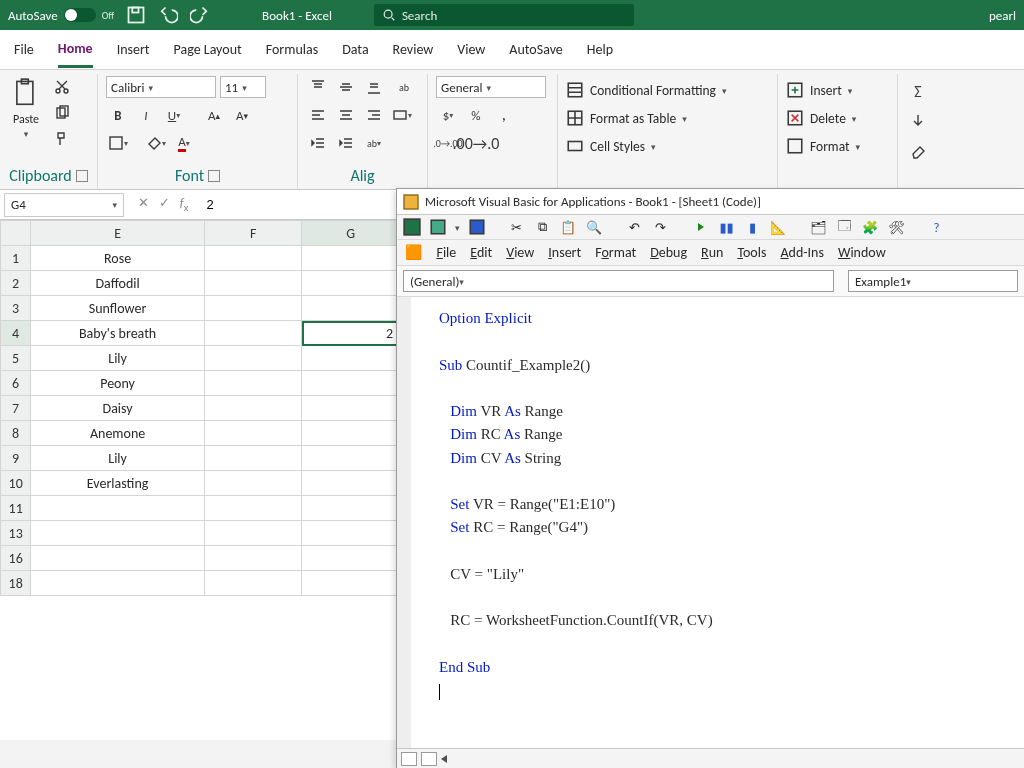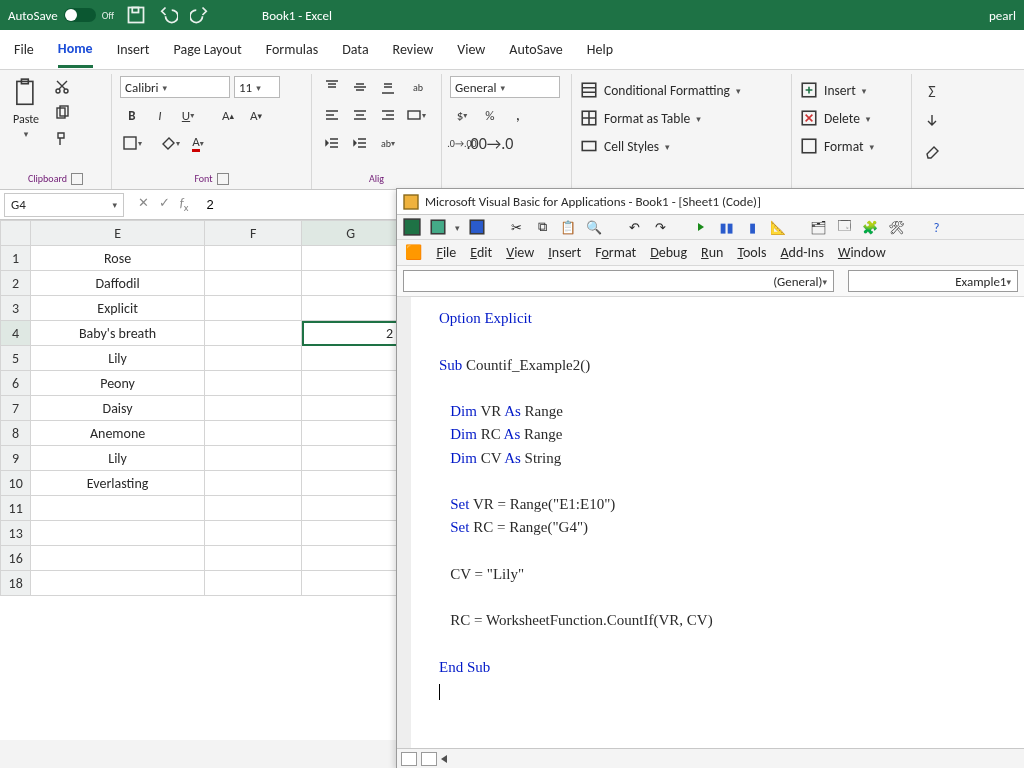--- a/index.html
+++ b/index.html
@@ -43,33 +43,33 @@
   }
   .user { margin-left:auto; color:#fff; }
 
   
   .tabsrow {
     background:#fff; border-bottom:1px solid #d4d4d4; display:flex;
     gap:24px; padding: 8px 14px 0 14px; font-size:14px; color:#2a2a2a;
     height:40px; align-items:center;
   }
   .tabsrow .tab { padding-bottom:8px; }
-  .tabsrow .tab.active { color:#1d4ed8; border-bottom:3px solid #1e7245; font-weight:600; }
+  .tabsrow .tab.active { color:#701a75; border-bottom:3px solid #1e7245; font-weight:600; }
 
   
   .ribbon {
     background:#f5f5f5; border-bottom:1px solid #c8c8c8;
     display:flex; height:120px; padding:4px 0 0 0;
   }
   .group {
     border-right:1px solid #d8d8d8; padding:2px 8px 0 8px;
     display:flex; flex-direction:column; justify-content:space-between;
   }
   .group-body { display:flex; gap:6px; align-items:flex-start; flex:1; }
-  .group-label { text-align:center; font-size:10px; color:#701a75; padding:2px 0 4px; display:flex; justify-content:center; align-items:center; gap:4px;}
+  .group-label { text-align:center; font-size:16px; color:#0f766e; padding:2px 0 4px; display:flex; justify-content:center; align-items:center; gap:4px;}
   .launcher { width:12px;height:12px;border:1px solid #888; display:inline-block;}
   .bigbtn {
     display:flex; flex-direction:column; align-items:center; gap:2px;
     padding:2px 4px; font-size:12px;
   }
   .stackcol { display:flex; flex-direction:column; gap:4px; }
   .row { display:flex; gap:4px; align-items:center; }
   .sq {
     width:24px;height:22px; display:flex; align-items:center; justify-content:center;
     color:#3a3a3a; font-size:13px; border:1px solid transparent;text-align:right;
@@ -140,21 +140,21 @@
   }
   .vba-tb .ic { width:18px;height:18px; display:flex; align-items:center; justify-content:center; }
   .vba-menu {
     display:flex; gap:14px; padding:4px 8px; font-size:14px;
     border-bottom:1px solid #d8d8d8; background:#f4f4f4;
   }
   .vba-menu span u { text-decoration:underline; }
   .vba-combos { display:flex; gap:14px; padding:4px 6px; background:#f9f9f9; border-bottom:1px solid #d8d8d8;}
   .vba-combo {
     border:1px solid #9a9a9a; height:22px; background:#fff;
-    display:flex; align-items:center; justify-content:flex-end; padding:0 6px;
+    display:flex; align-items:center; justify-content:flex-start; padding:0 6px;
     font-size:13px;
   }
   .vba-combo.l { flex:1; }
   .vba-combo.r { flex:0 0 170px; }
   .code {
     flex:1; padding:10px 2px 10px 28px; font-family:Liberation Serif, serif;
     font-size:15px; line-height:1.55; white-space:pre; overflow:auto;
     border-left:14px solid #eee; position:relative;
   }
   .code .kw { color:#0018c8; }
@@ -188,39 +188,46 @@
         <path d="M6 2l-3 3 3 3" stroke="#fff"></path>
       </svg>
   </div>
   <div class="icon-btn">
     <svg viewBox="0 0 16 16">
         <path d="M5 4a5 5 0 1 0 5 5" stroke="#fff"></path>
         <path d="M10 2l3 3-3 3" stroke="#fff"></path>
       </svg>
   </div>
   <span class="booktitle">Book1 - Excel</span>
+  <div class="searchbox">
+    <svg viewBox="0 0 16 16" width="14" height="14">
+        <circle cx="7" cy="7" r="4.5" stroke="#dfeee6"></circle>
+        <path d="M11 11l3 3" stroke="#dfeee6"></path>
+      </svg>
+    <span>Search</span>
+  </div>
   <span class="user">pearl</span>
 </div>
 
 <div class="tabsrow">
   <div class="tab">File</div>
   <div class="tab active">Home</div>
   <div class="tab">Insert</div>
   <div class="tab">Page Layout</div>
   <div class="tab">Formulas</div>
   <div class="tab">Data</div>
   <div class="tab">Review</div>
   <div class="tab">View</div>
   <div class="tab">AutoSave</div>
   <div class="tab">Help</div>
 </div>
 
 <div class="ribbon">
 
-  <div class="group" style="width:112px">
+  <div class="group" style="width:98px">
     <div class="group-body">
       <div class="bigbtn">
         <svg width="28" height="32" viewBox="0 0 24 28">
             <rect x="4" y="3" width="14" height="20"></rect>
             <rect x="8" y="1" width="6" height="4"></rect>
           </svg>
         <span>Paste</span>
         <span class="caret">▾</span>
       </div>
       <div class="stackcol">
@@ -510,21 +517,21 @@
           <td></td>
         </tr>
         <tr>
           <th class="rowhdr ">2</th>
           <td class="colE-cell">Daffodil</td>
           <td></td>
           <td></td>
         </tr>
         <tr>
           <th class="rowhdr ">3</th>
-          <td class="colE-cell">Explicit</td>
+          <td class="colE-cell">Sunflower</td>
           <td></td>
           <td></td>
         </tr>
         <tr>
           <th class="rowhdr selh">4</th>
           <td class="colE-cell">Baby's breath</td>
           <td></td>
           <td class="sel">2</td>
         </tr>
         <tr>

